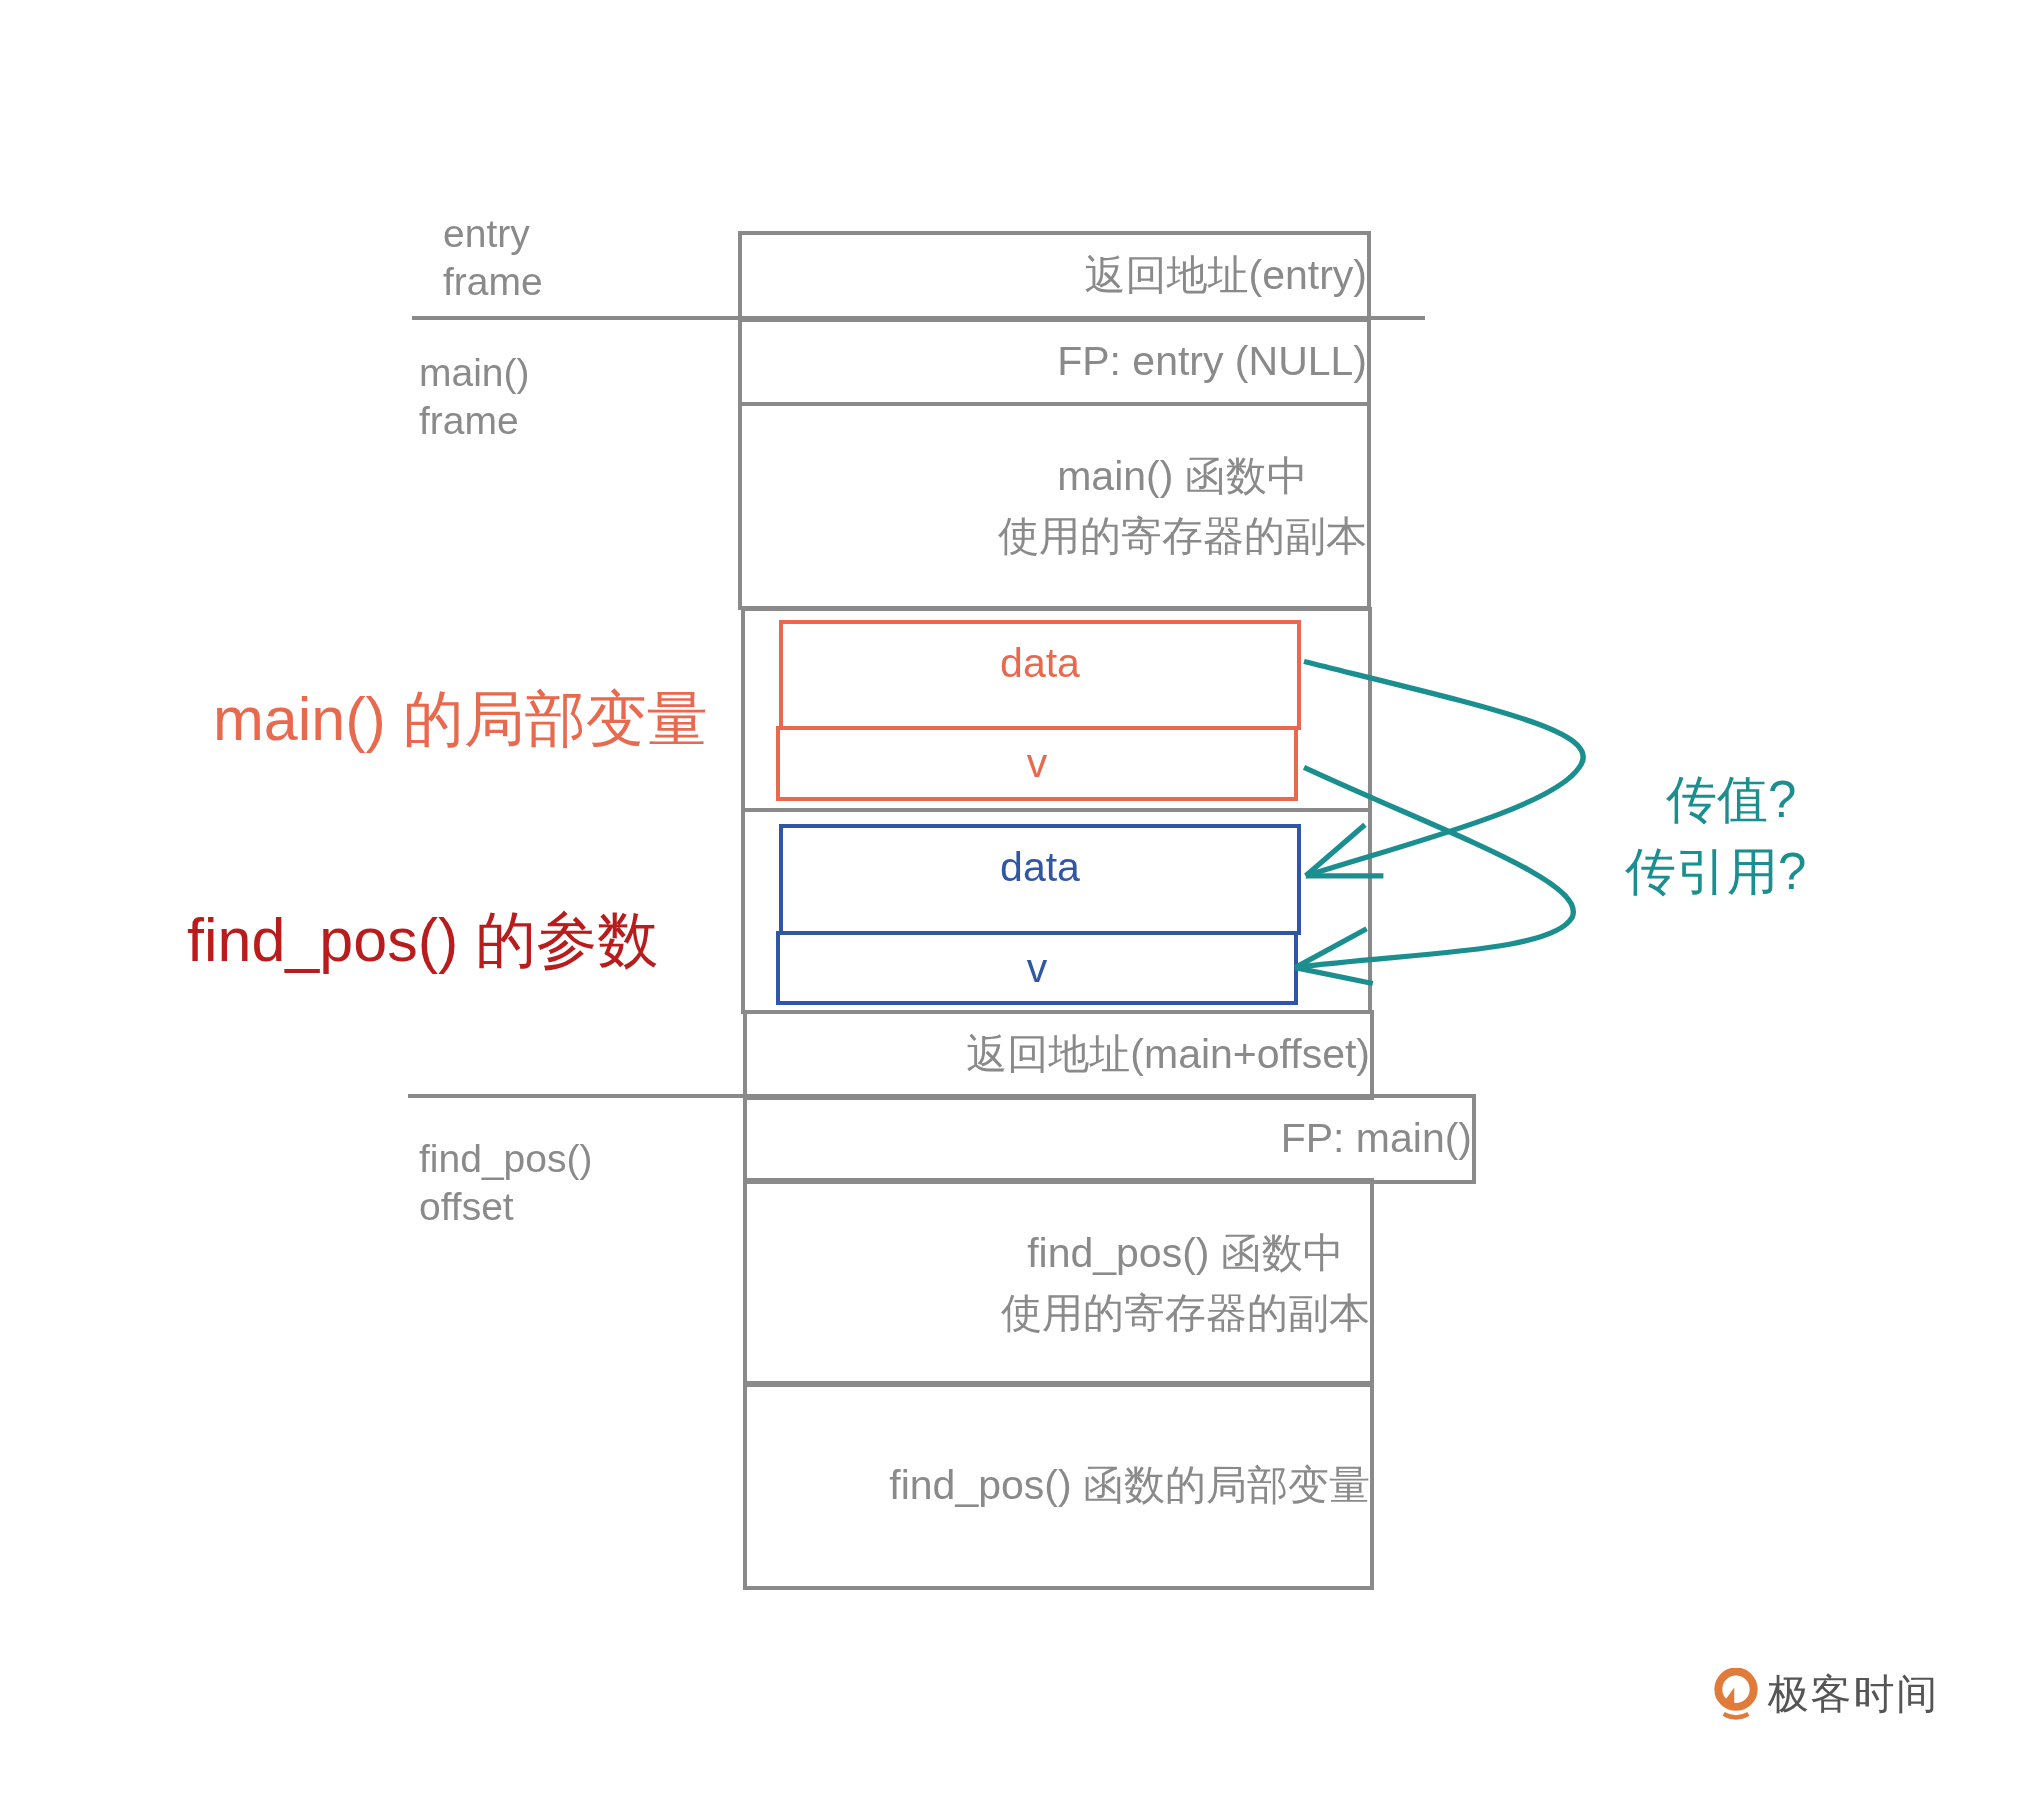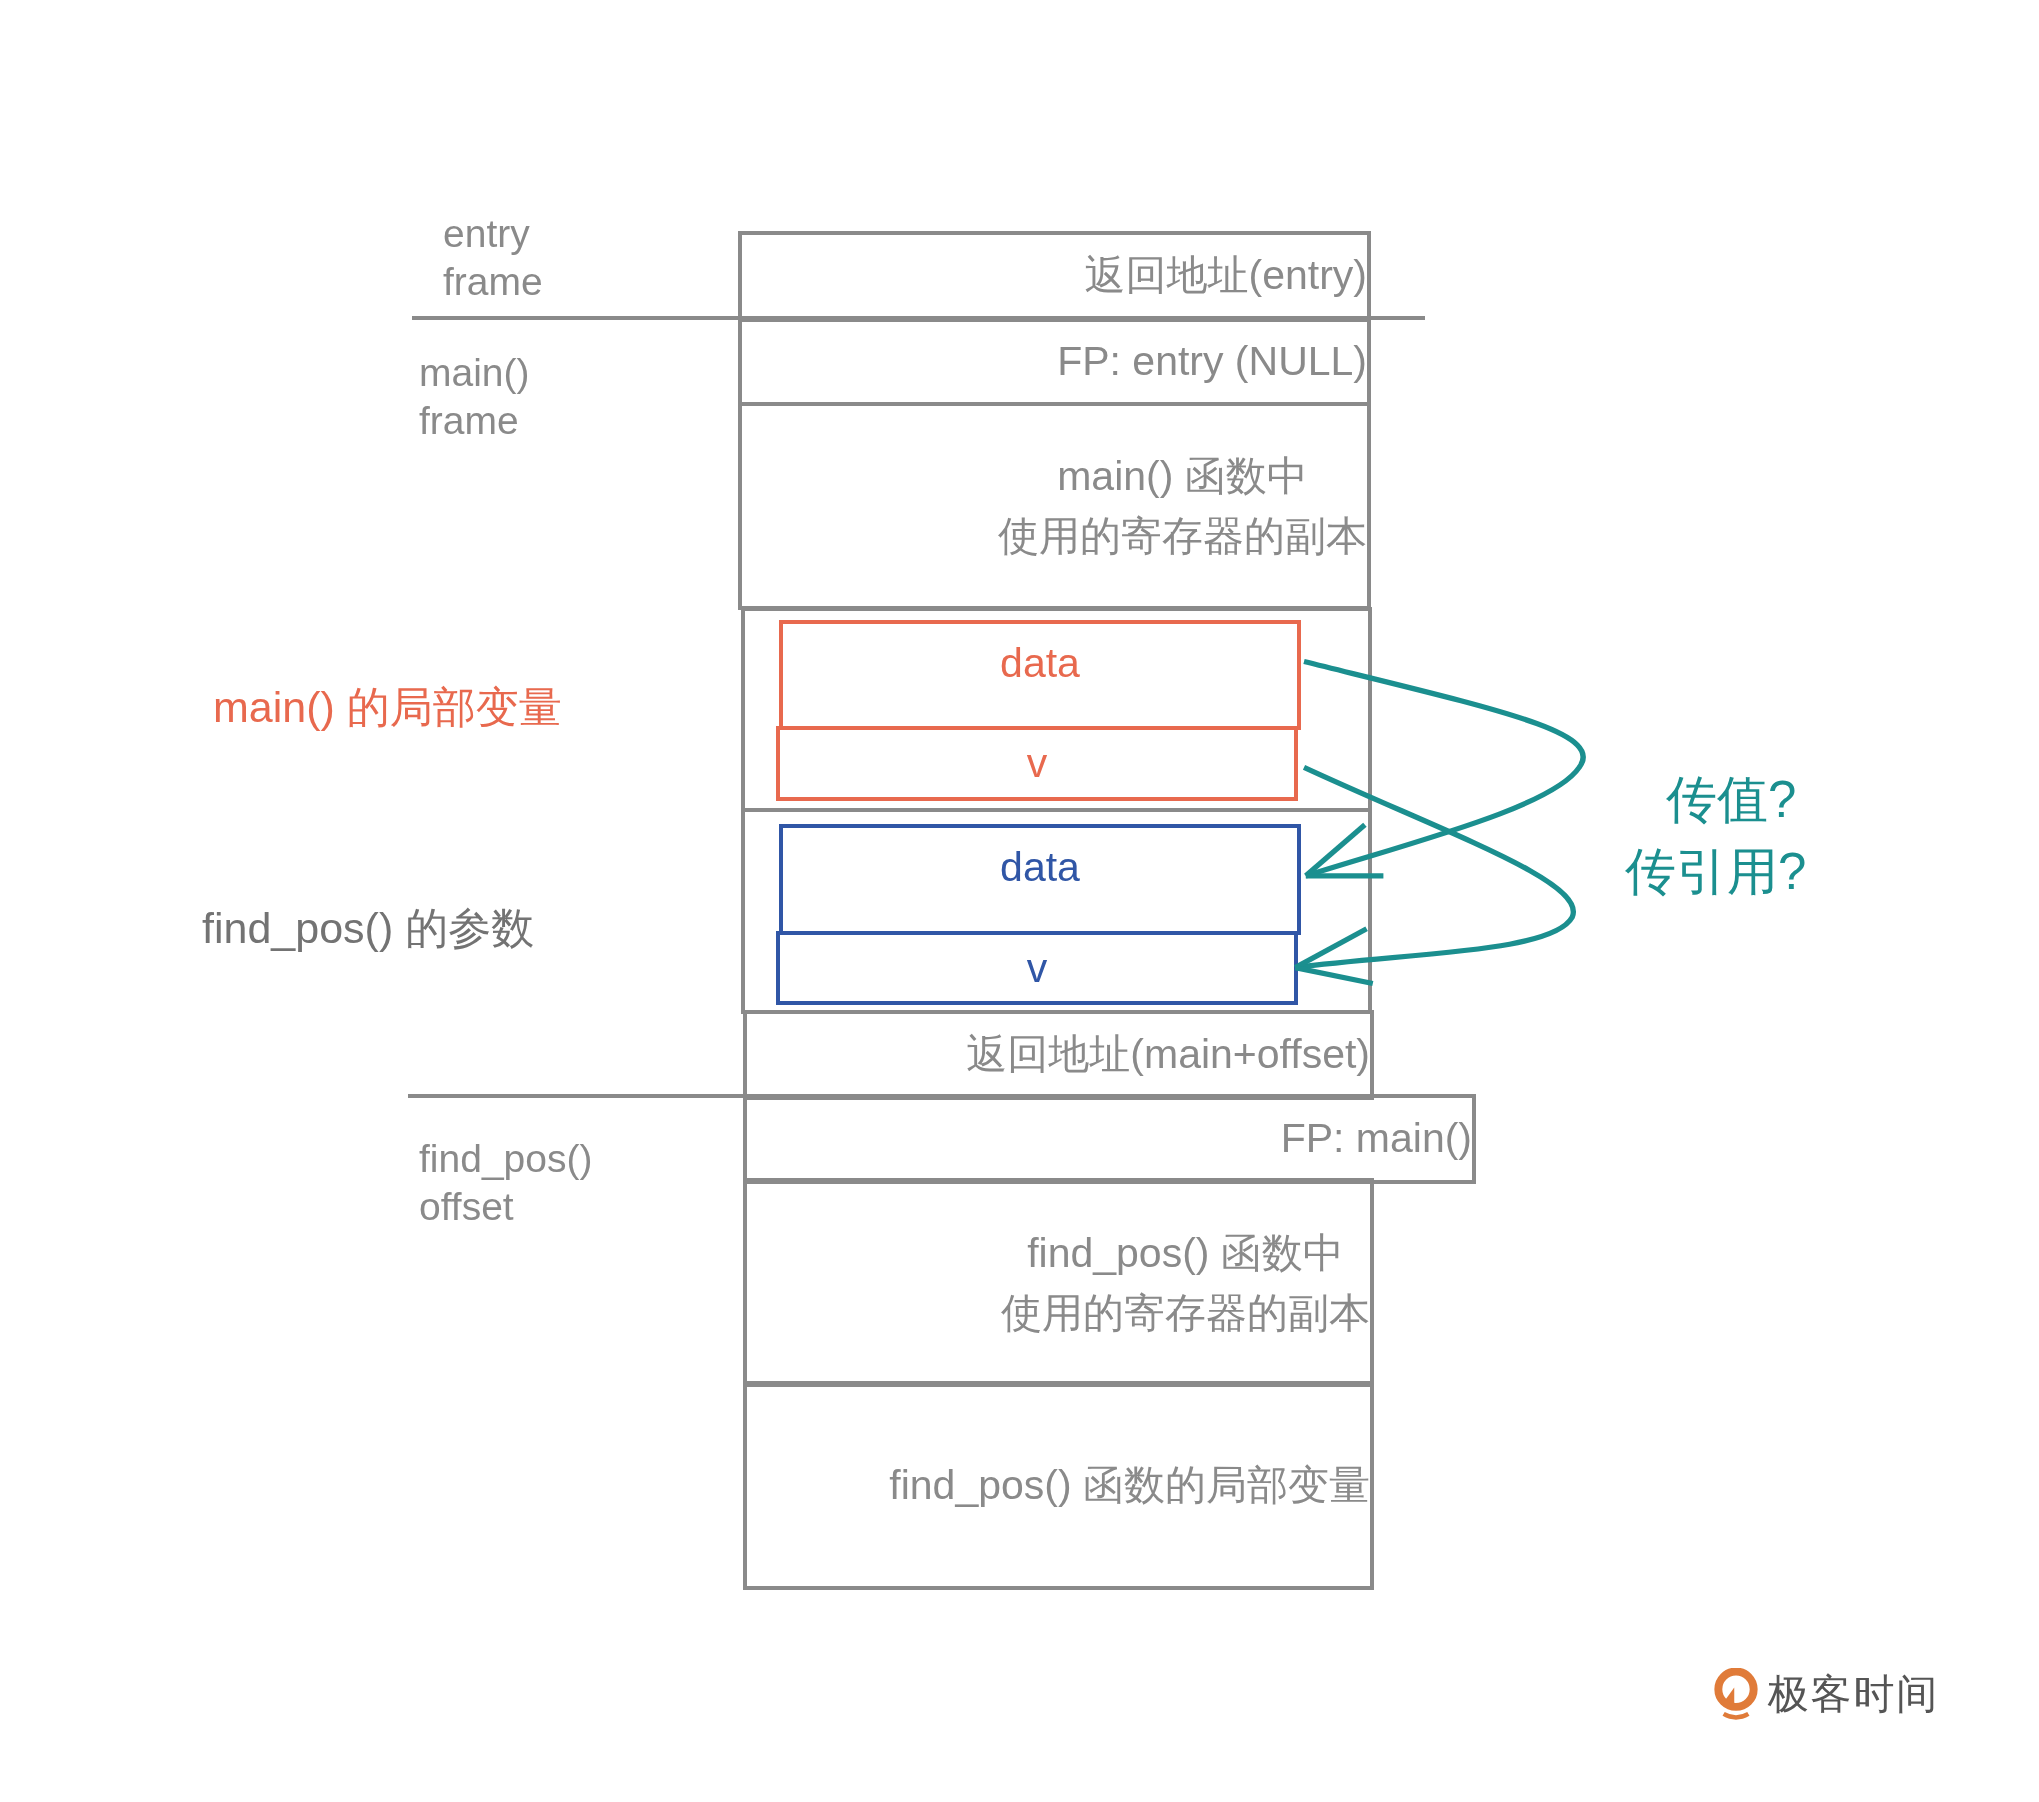--- a/index.html
+++ b/index.html
@@ -7,21 +7,21 @@
          font-family: "Liberation Sans", "DejaVu Sans", sans-serif; }
   .cell { position: absolute; box-sizing: border-box; border: 4.4px solid #8a8a8a;
           display: flex; align-items: center; justify-content: flex-end; text-align: center;
           color: #8a8a8a; font-size: 41px; line-height: 1.5; }
   .frame-label { position: absolute; color: #8a8a8a; font-size: 39px; line-height: 48px; }
   .divider { position: absolute; height: 4.4px; background: #8a8a8a; }
   .var-box { position: absolute; box-sizing: border-box; border: 4.4px solid; display: flex;
              justify-content: center; font-size: 41px; }
   .orange { border-color: #e8694e; color: #e8694e; }
   .blue { border-color: #3056a6; color: #3056a6; }
-  .big-label { position: absolute; font-size: 43px; white-space: nowrap; }
+  .big-label { position: absolute; font-size: 61px; white-space: nowrap; }
   .teal-text { position: absolute; color: #1b8f8f; font-size: 51px; line-height: 72px; white-space: nowrap; }
   .logo { position: absolute; display: flex; align-items: center; gap: 8.8px; }
   .logo-text { color: #555; font-size: 41px; letter-spacing: 1.8px; }
   svg.arrows { position: absolute; left: 0; top: 0; }
 </style>
 </head>
 <body>
 
 <div class="frame-label" style="left:443px; top:210px; white-space:pre;">entry
 frame</div>
@@ -68,21 +68,21 @@
 </div>
 <div class="cell" style="left:743px; top:1178px; width:631px; height:209px;padding-left:12px;">
   <span style="white-space:pre; line-height:60px;">find_pos() 函数中
 使用的寄存器的副本</span>
 </div>
 <div class="cell" style="left:743px; top:1381px; width:631px; height:209px;">
   <span>find_pos() 函数的局部变量</span>
 </div>
 
 <div class="big-label" style="left:213px; top:679px; color:#e8694e;">main() 的局部变量</div>
-<div class="big-label" style="left:202px; top:900px; color:#737373;">find_pos() 的参数</div>
+<div class="big-label" style="left:187px; top:900px; color:#b91c1c;">find_pos() 的参数</div>
 
 <div class="teal-text" style="left:1625px; top:764px;margin-left:41px;">传值?</div>
 <div class="teal-text" style="left:1625px; top:836px;">传引用?</div>
 
 <svg class="arrows" width="2040" height="1802" viewBox="0 0 2312 2043">
   <g fill="none" stroke="#1b8f8f" stroke-width="6" stroke-linecap="butt">
     <path d="M1478 750 C 1700 805, 1820 830, 1790 870 C 1760 915, 1600 955, 1480 993"></path>
     <path d="M1547 935 L1480 993"></path>
     <path d="M1480 993 L1568 993"></path>
     <path d="M1478 870 C 1640 945, 1800 1000, 1782 1040 C 1760 1080, 1600 1080, 1468 1097"></path>

